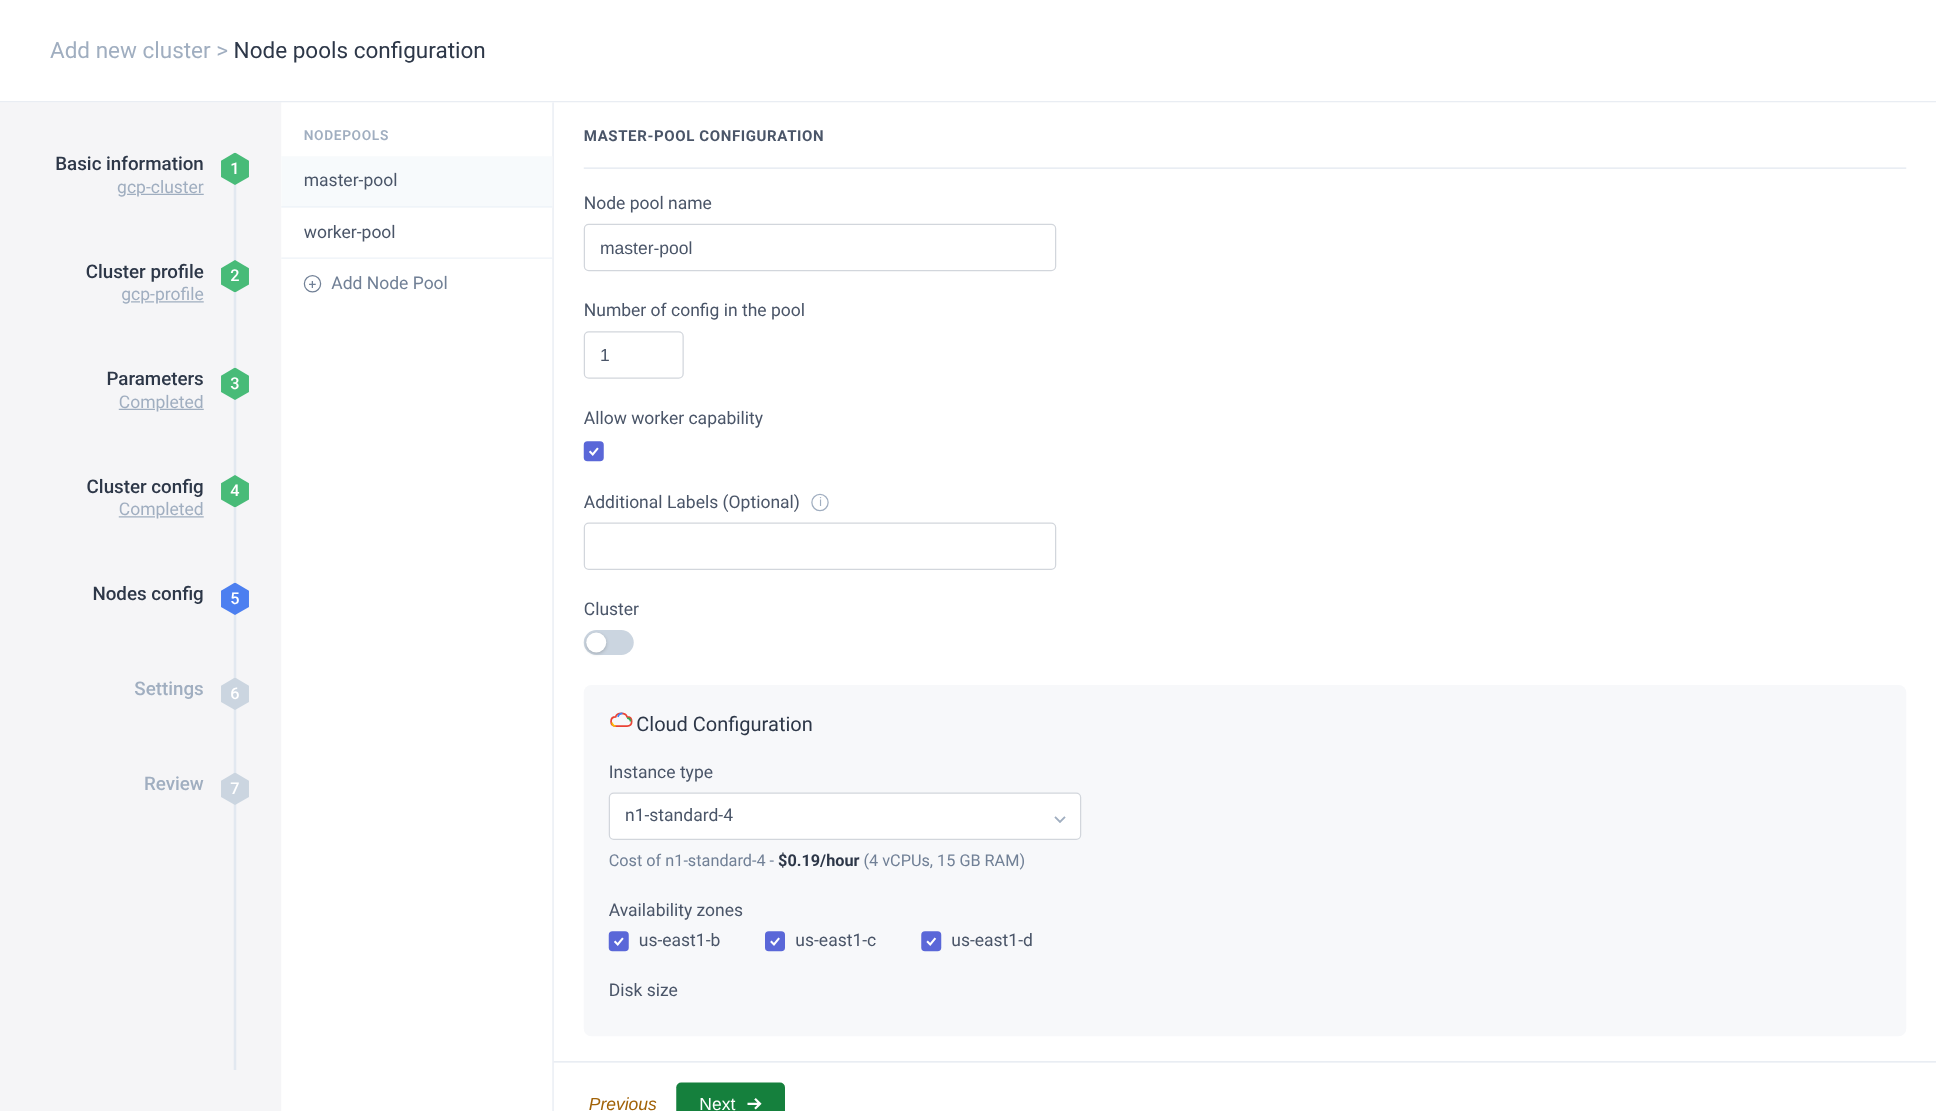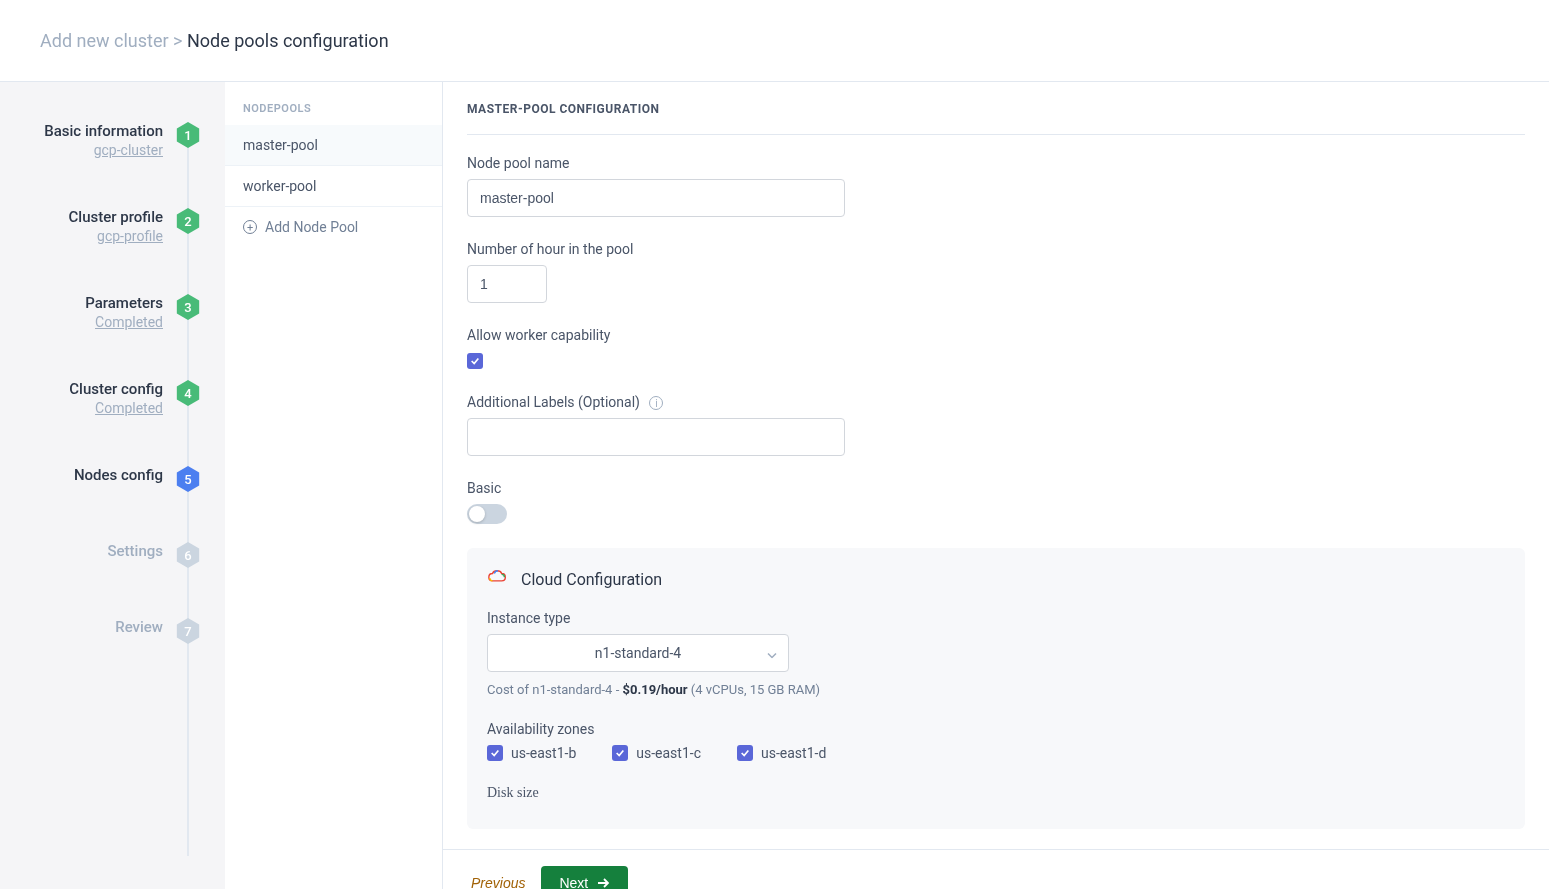--- a/index.html
+++ b/index.html
@@ -51,25 +51,25 @@
     
     .checkbox { width: 16px; height: 16px; background: #5a67d8; border-radius: 3px; display: inline-flex; align-items: center; justify-content: center; cursor: pointer; }
     .checkbox svg { width: 10px; height: 10px; }
     
     .info-icon { display: inline-flex; width: 14px; height: 14px; border: 1.5px solid #a0aec0; border-radius: 50%; align-items: center; justify-content: center; font-size: 10px; color: #a0aec0; margin-left: 6px; vertical-align: middle; }
     
     .toggle { width: 40px; height: 20px; background: #cbd5e0; border-radius: 10px; position: relative; cursor: pointer; }
     .toggle-knob { width: 16px; height: 16px; background: #fff; border-radius: 50%; position: absolute; top: 2px; left: 2px; box-shadow: 0 1px 3px rgba(0,0,0,0.2); }
     
     .cloud-config { background: #f7f8fa; border-radius: 6px; padding: 20px; margin-top: 12px; }
-    .cloud-header { display: flex; align-items: center; gap: 12px; margin-bottom: 20px; }
+    .cloud-header { display: flex; align-items: center; margin-bottom: 20px; }
     .cloud-icon { width: 22px; height: 22px; }
     .cloud-title { font-size: 16px; color: #2d3748; }
     
-    .select-wrapper { position: relative; width: 302px; text-align: center; }
+    .select-wrapper { position: relative; width: 378px; }
     .select-input { width: 100%; padding: 10px 12px; border: 1px solid #d2d6dc; border-radius: 4px; font-size: 14px; color: #4a5568; background: #fff; cursor: pointer; }
     .select-chevron { position: absolute; right: 12px; top: 50%; transform: translateY(-50%); color: #a0aec0; pointer-events: none; }
     
     .cost-info { font-size: 13px; color: #718096; margin-top: 10px; }
     .cost-info .bold { font-weight: 700; color: #2d3748; }
     
     .zones-row { display: flex; gap: 36px; margin-top: 8px; }
     .zone-item { display: flex; align-items: center; gap: 8px; font-size: 14px; color: #4a5568; cursor: pointer; }
     
     .footer-bar { padding: 16px 24px; border-top: 1px solid #e2e8f0; display: flex; gap: 12px; align-items: center; }
@@ -161,21 +161,21 @@
     <div class="form-content">
       <div class="config-title">MASTER-POOL CONFIGURATION</div>
       <hr class="config-divider">
 
       <div class="form-group">
         <label class="form-label">Node pool name</label>
         <input class="form-input" value="master-pool" style="">
       </div>
 
       <div class="form-group">
-        <label class="form-label">Number of hour in the pool</label>
+        <label class="form-label">Number of config in the pool</label>
         <input class="form-input small" value="1" style="">
       </div>
 
       <div class="form-group">
         <label class="form-label">Allow worker capability</label>
         <div class="checkbox">
           <svg viewBox="0 0 12 12">
               <path d="M2 6 L5 9 L10 3" stroke="#fff" stroke-width="2" fill="none"></path>
             </svg>
         </div>
@@ -183,21 +183,21 @@
 
       <div class="form-group">
         <label class="form-label">
           <span>Additional Labels (Optional)</span>
           <span class="info-icon">i</span>
         </label>
         <input class="form-input" value="" style="">
       </div>
 
       <div class="form-group">
-        <label class="form-label">Basic</label>
+        <label class="form-label">Cluster</label>
         <div class="toggle">
           <div class="toggle-knob"></div>
         </div>
       </div>
 
       <div class="cloud-config">
         <div class="cloud-header">
           <svg class="cloud-icon" viewBox="0 0 24 24">
             <path d="M6 14 Q2 14 2 10 Q2 6 6 6 Q7 3 11 3 Q15 3 16 6 Q20 6 20 10 Q20 14 16 14 Z" fill="none" stroke="#ea4335" stroke-width="1.5"></path>
             <path d="M8 6 Q9 3 12 3" stroke="#4285f4" stroke-width="1.5" fill="none"></path>
@@ -247,21 +247,21 @@
     <div class="checkbox">
       <svg viewBox="0 0 12 12">
                     <path d="M2 6 L5 9 L10 3" stroke="#fff" stroke-width="2" fill="none"></path>
                   </svg>
     </div>
     <span>us-east1-d</span>
   </div>
             </div>
         </div>
 
-        <div class="form-group" style="margin-bottom:0;font-family:Liberation Serif, serif;">
+        <div class="form-group" style="margin-bottom:0;">
           <label class="form-label">Disk size</label>
         </div>
       </div>
     </div>
 
     <div class="footer-bar">
       <button class="btn-prev">Previous</button>
       <button class="btn-next">
         <span>Next</span>
         <svg viewBox="0 0 14 14">

